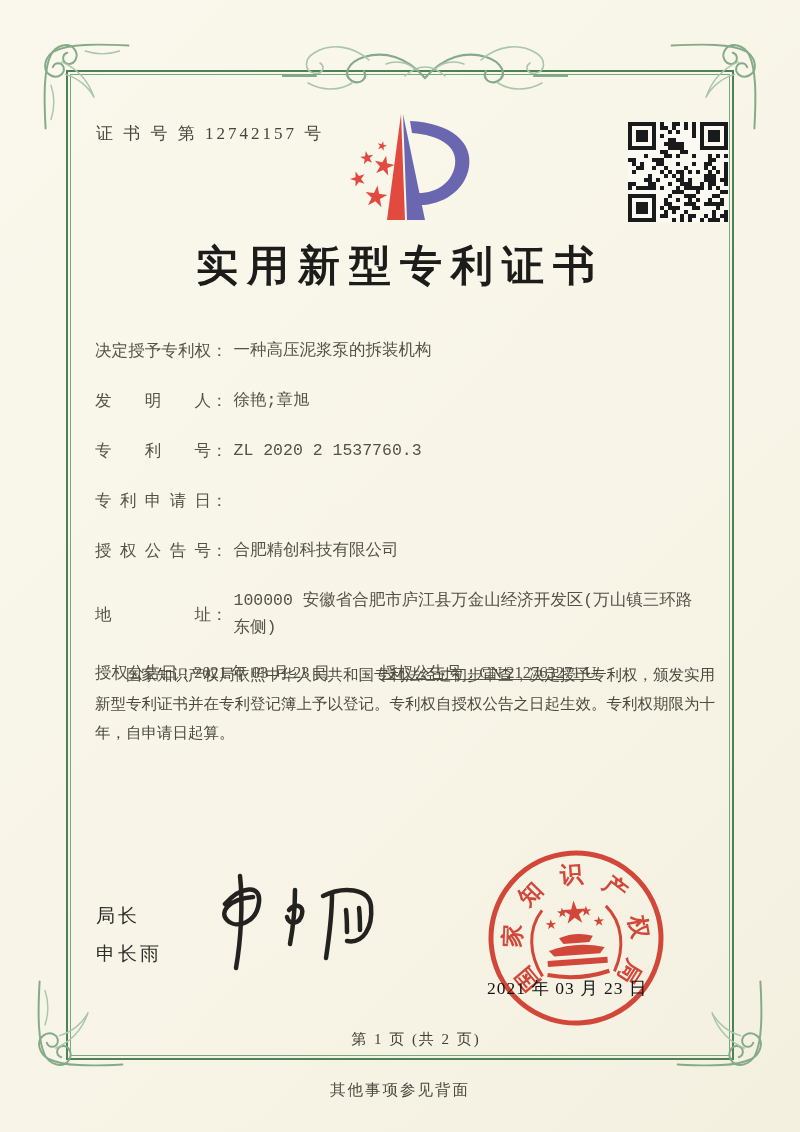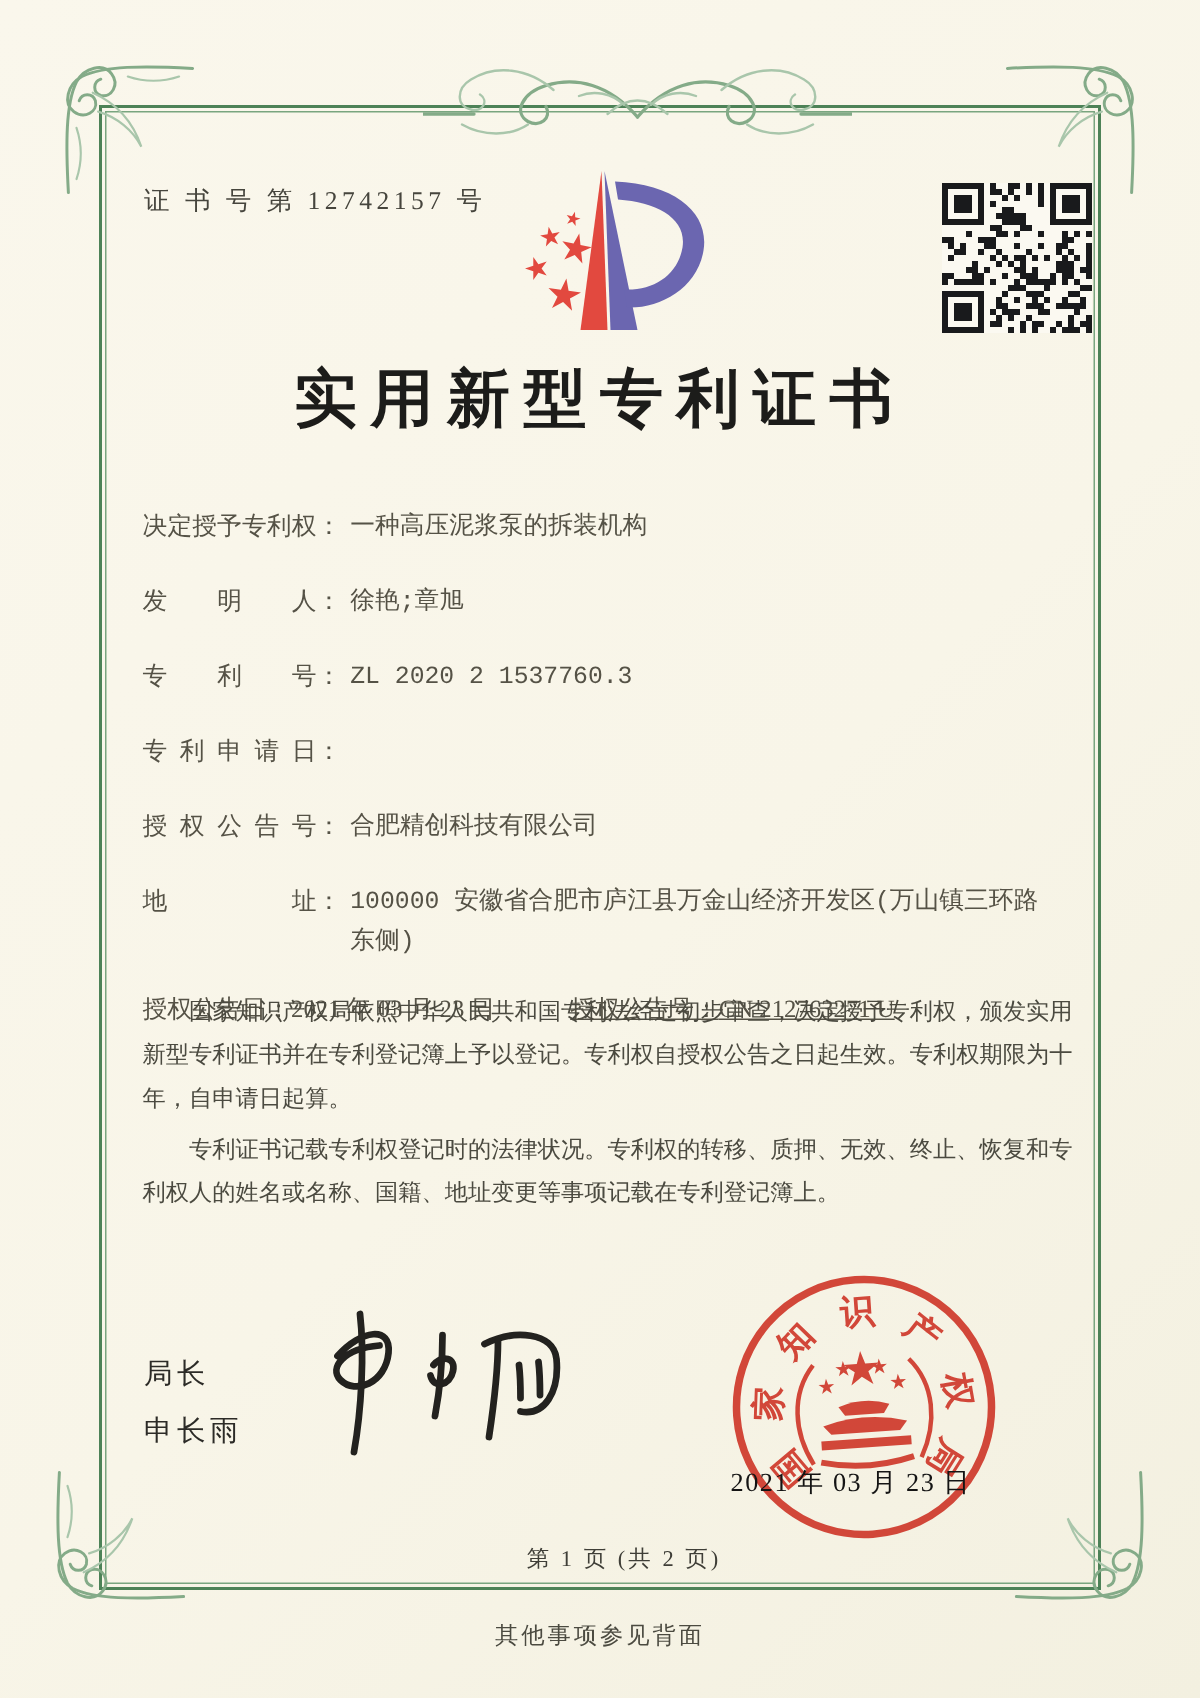--- a/index.html
+++ b/index.html
@@ -422,34 +422,33 @@
   </div>
   <div class="frow">
     <span class="flbl">专利申请日</span>
       <span class="fcolon">：</span>
   </div>
   <div class="frow">
     <span class="flbl">授权公告号</span>
       <span class="fcolon">：</span>
     <span class="fval">合肥精创科技有限公司</span>
   </div>
-  <div class="frow" style="margin-bottom:18px;">
+  <div class="frow" style="margin-bottom:18px;align-items:center;">
     <span class="flbl">地址</span>
       <span class="fcolon">：</span>
     <span class="fval">100000 安徽省合肥市庐江县万金山经济开发区(万山镇三环路东侧)</span>
   </div>
   <div class="grant">
     <span class="gpair"><span>授权公告日</span><span>：</span><span>2021 年 03 月 23 日</span></span>
     <span class="gpair"><span>授权公告号</span><span>：</span><span>CN 212763271 U</span></span>
   </div>
 </div>
 
 <div class="abs paras">
   <p>国家知识产权局依照中华人民共和国专利法经过初步审查，决定授予专利权，颁发实用新型专利证书并在专利登记簿上予以登记。专利权自授权公告之日起生效。专利权期限为十年，自申请日起算。</p>
-  <p>专利证书记载专利权登记时的法律状况。专利权的转移、质押、无效、终止、恢复和专利权人的姓名或名称、国籍、地址变更等事项记载在专利登记簿上。</p>
 </div>
 
 <div class="abs sig-title">局长</div>
 <div class="abs sig-name">申长雨</div>
 <svg class="abs sig-svg" width="220" height="122" viewBox="0 0 220 122">
   <g stroke="#23221f" stroke-width="4.5" fill="none" stroke-linecap="round" stroke-linejoin="round">
     <path d="M20,36 C36,18 56,16 54,34 C52,54 32,62 22,52 C14,44 24,31 48,29"></path>
     <path d="M35,8 C38,34 36,72 31,100"></path>
     <path d="M84,42 C90,35 99,37 97,46 C95,56 84,58 82,49"></path>
     <path d="M90,22 C90,42 88,60 85,76"></path>

